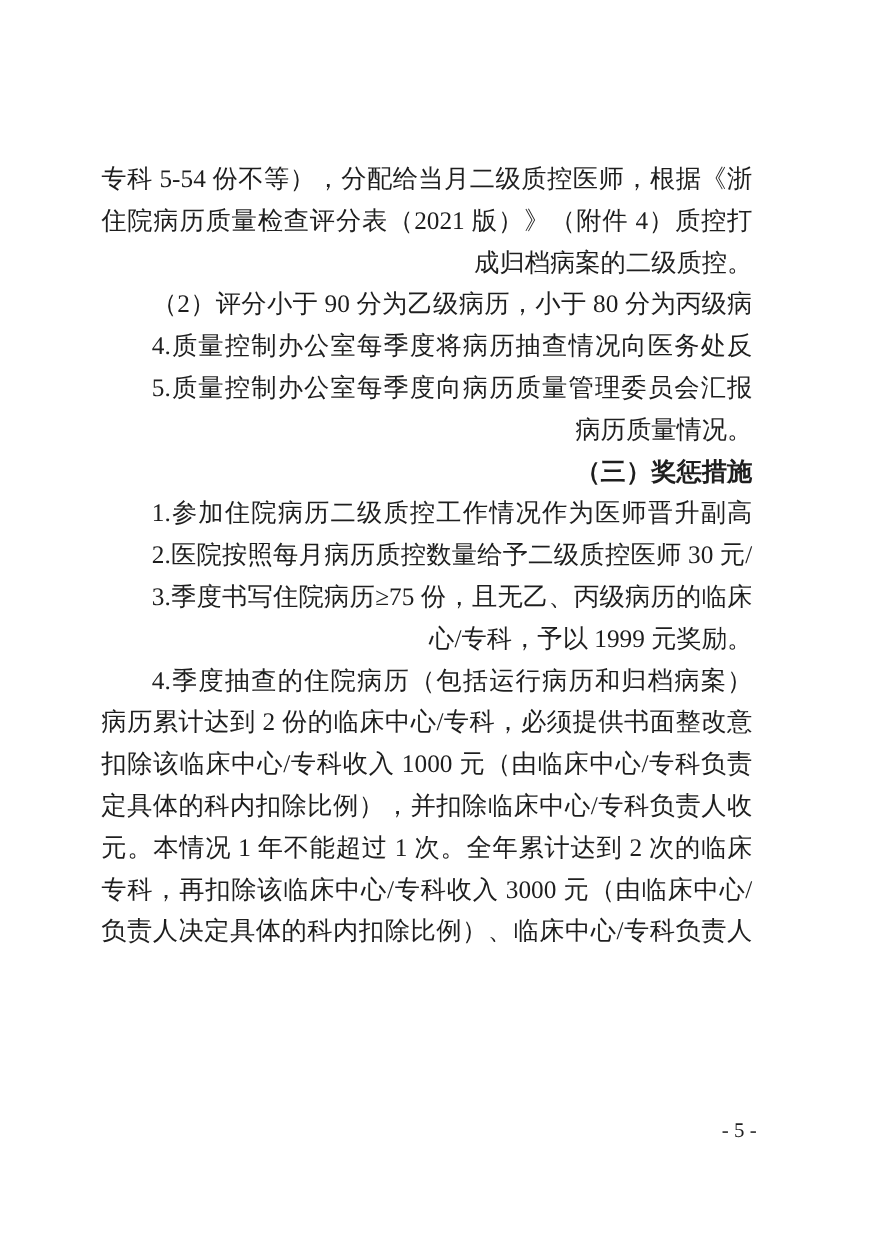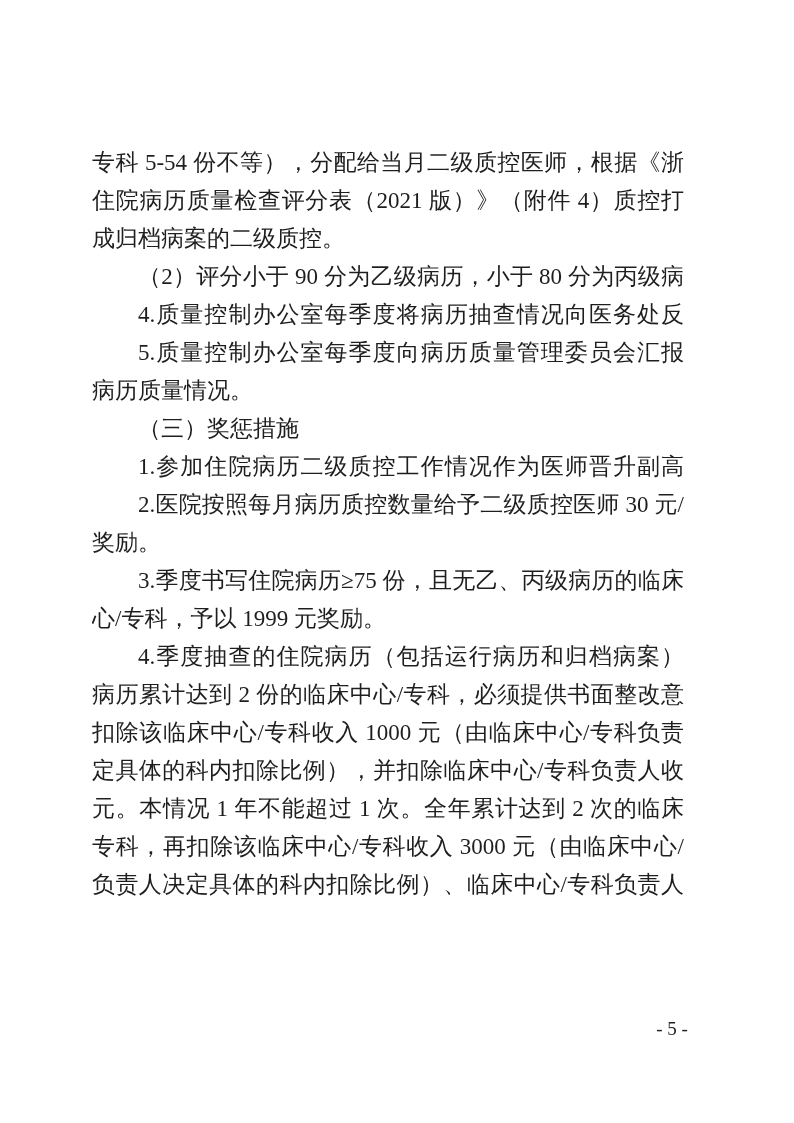--- a/index.html
+++ b/index.html
@@ -18,33 +18,33 @@
     left: 92px;
     top: 144px;
     width: 592px;
   }
   .line {
     display: block;
     width: 100%;
     height: 38px;
     line-height: 38px;
     font-size: 23px;
-    text-align: left;
+    text-align: right;
     white-space: normal;
     overflow: hidden;
   }
   .line.fill {
     text-align: justify;
     text-align-last: justify;
   }
   .line.indent {
     text-indent: 2em;
   }
   .line.bold {
-    font-weight: 400;
+    font-weight: 700;
   }
   .page-number {
     position: absolute;
     top: 1014px;
     left: 640px;
     width: 64px;
     height: 30px;
     line-height: 30px;
     font-size: 19px;
     text-align: center;
@@ -59,21 +59,20 @@
     <div class="line fill">专科 5-54 份不等），分配给当月二级质控医师，根据《浙江省</div>
     <div class="line fill">住院病历质量检查评分表（2021 版）》（附件 4）质控打分，完</div>
     <div class="line">成归档病案的二级质控。</div>
     <div class="line indent fill">（2）评分小于 90 分为乙级病历，小于 80 分为丙级病历。</div>
     <div class="line indent fill">4.质量控制办公室每季度将病历抽查情况向医务处反馈,由</div>
     <div class="line indent fill">5.质量控制办公室每季度向病历质量管理委员会汇报总结</div>
     <div class="line">病历质量情况。</div>
     <div class="line indent bold">（三）奖惩措施</div>
     <div class="line indent fill">1.参加住院病历二级质控工作情况作为医师晋升副高级医</div>
     <div class="line indent fill">2.医院按照每月病历质控数量给予二级质控医师 30 元/份的</div>
-    <div class="line">奖励。</div>
     <div class="line indent fill">3.季度书写住院病历≥75 份，且无乙、丙级病历的临床中</div>
     <div class="line">心/专科，予以 1999 元奖励。</div>
     <div class="line indent fill">4.季度抽查的住院病历（包括运行病历和归档病案）中乙级</div>
     <div class="line fill">病历累计达到 2 份的临床中心/专科，必须提供书面整改意见，</div>
     <div class="line fill">扣除该临床中心/专科收入 1000 元（由临床中心/专科负责人决</div>
     <div class="line fill">定具体的科内扣除比例），并扣除临床中心/专科负责人收入 200</div>
     <div class="line fill">元。本情况 1 年不能超过 1 次。全年累计达到 2 次的临床中心/</div>
     <div class="line fill">专科，再扣除该临床中心/专科收入 3000 元（由临床中心/专科</div>
     <div class="line fill">负责人决定具体的科内扣除比例）、临床中心/专科负责人收入</div>
   </div>

